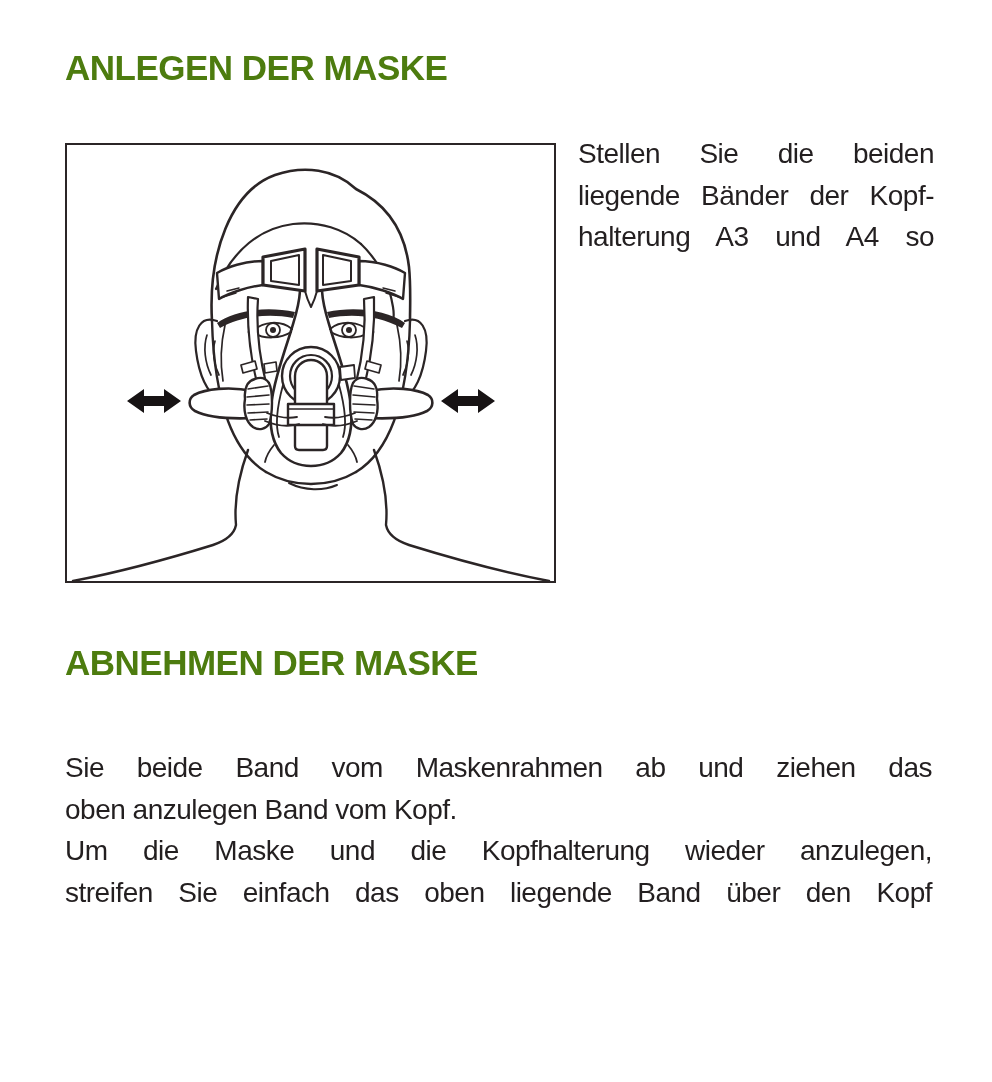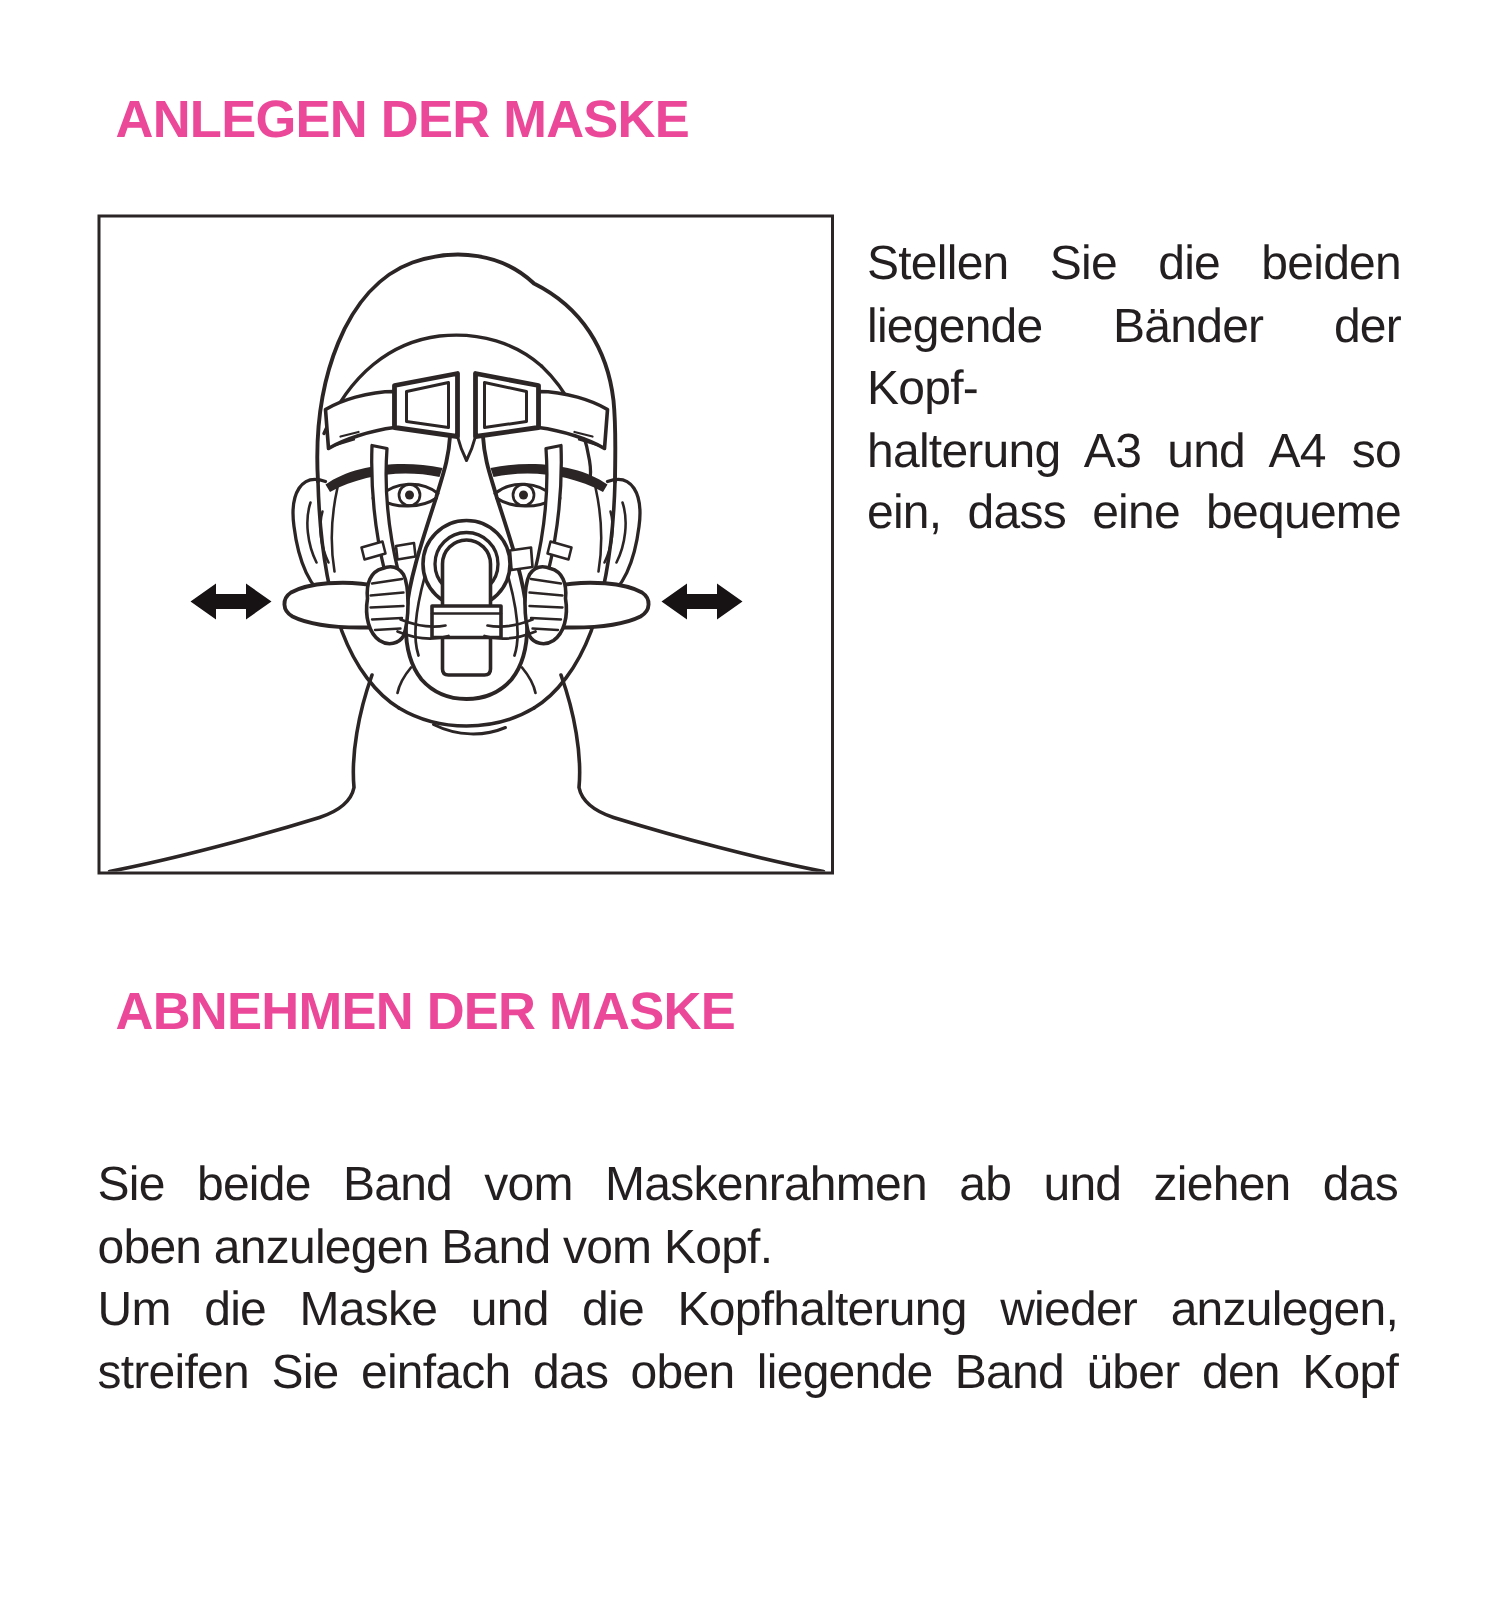--- a/index.html
+++ b/index.html
@@ -6,49 +6,48 @@
   body {
     width: 992px; height: 1082px;
     background: #ffffff;
     font-family: "Liberation Sans", "DejaVu Sans", sans-serif;
     color: #231f20;
     position: relative;
     overflow: hidden;
   }
   .heading {
     position: absolute;
-    margin: 12px;
+    margin: 0;
     font-size: 35px;
     font-weight: 700;
     letter-spacing: -0.5px;
     line-height: 38px;
     white-space: nowrap;
-    color: #ec4899;
+    color: #4d7c0f;
   }
   .h1-anlegen  { left: 65px; top: 49px; }
   .h2-abnehmen { left: 65px; top: 644px; }
 
   .figure-frame {
     position: absolute;
     left: 65px; top: 143px;
     width: 491px; height: 440px;
     box-sizing: border-box;
     border: 2px solid #2b2526;
     margin: 0; padding: 0;
     background: #ffffff;
   }
   .figure-frame svg { position: absolute; inset: 0; width: 100%; height: 100%; }
 
   .bodytext {
     position: absolute;
-    font-size: 32px;
+    font-size: 28px;
     letter-spacing: -0.5px;
     line-height: 41.5px;
     color: #231f20;
-    margin-top: 22px;
   }
   .instruction-col { left: 578px; top: 133px; width: 356px; }
   .removal-text    { left: 65px;  top: 747px; width: 867px; }
 
   .jline { text-align: justify; text-align-last: justify; }
   .jline.last { text-align-last: left; }
 </style>
 </head>
 <body>
 
@@ -166,21 +165,20 @@
       </g>
 
     </g>
   </svg>
 </figure>
 
 <div class="bodytext instruction-col">
     <div class="jline">Stellen Sie die beiden</div>
     <div class="jline">liegende Bänder der Kopf-</div>
     <div class="jline">halterung A3 und A4 so</div>
-    <div class="jline">ein, dass eine bequeme</div>
   </div>
 
 <h2 class="heading h2-abnehmen">ABNEHMEN DER MASKE</h2>
 
 <div class="bodytext removal-text">
   <div>
       <div class="jline">Sie beide Band vom Maskenrahmen ab und ziehen das</div>
       <div class="jline last">oben anzulegen Band vom Kopf.</div>
     </div>
   <div>

